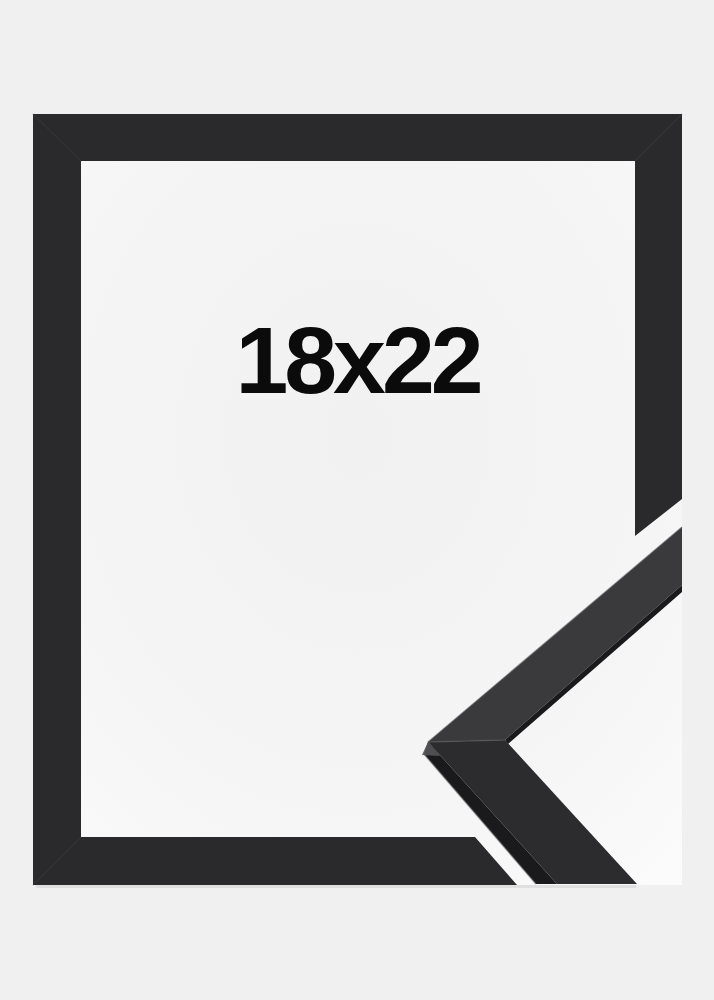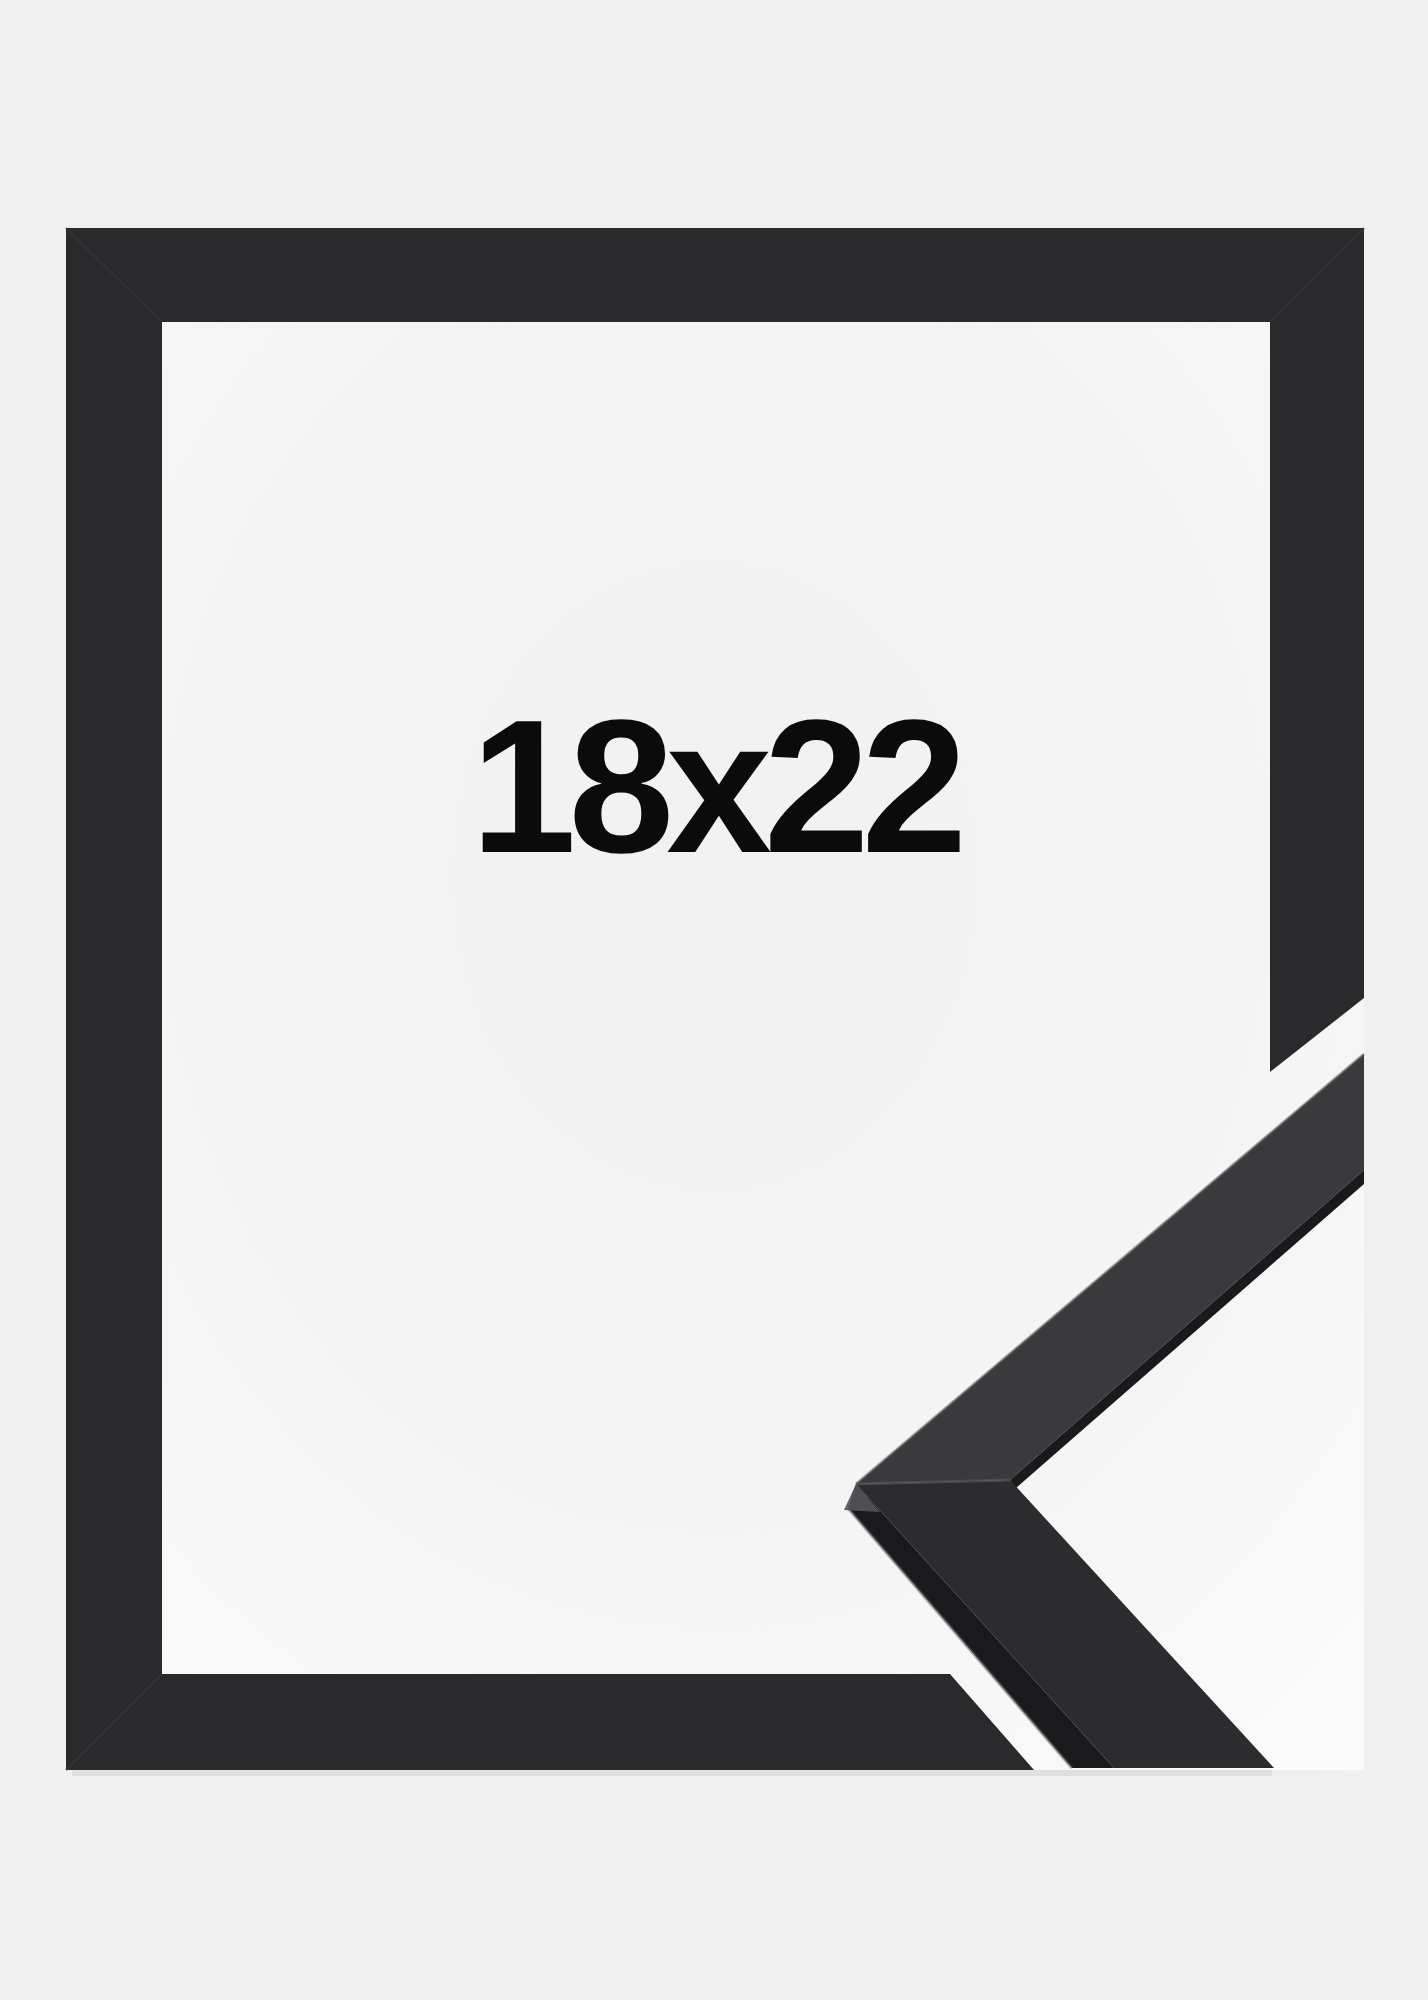--- a/index.html
+++ b/index.html
@@ -27,21 +27,21 @@
   .arm-upper-top  { fill: var(--moulding-top-upper, #3a3a3d); }
   .arm-lower-top  { fill: var(--moulding-top-lower, #2c2c2f); }
   .arm-side       { fill: var(--moulding-side, #1a1a1c); }
   .arm-inner-edge { fill: var(--moulding-side, #1a1a1c); }
   .facet          { fill: var(--edge-highlight, #4e4e51); opacity: .9; }
   .hl             { stroke: var(--edge-highlight, #4e4e51); fill: none; }
   .shadow-edge    { fill: #000; opacity: .07; }
   .size-label {
     position: absolute;
     left: 81px;
-    top: 346px;
+    top: 312px;
     width: 553px;
     height: 96px;
     display: flex;
     align-items: center;
     justify-content: center;
     font-weight: 700;
     font-size: 95px;
     line-height: 1;
     letter-spacing: -4px;
     color: var(--label-text, #0b0b0b);

